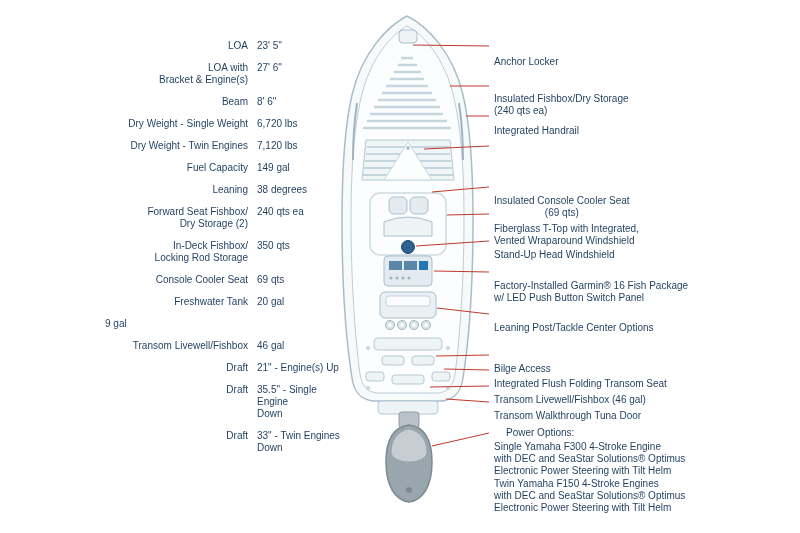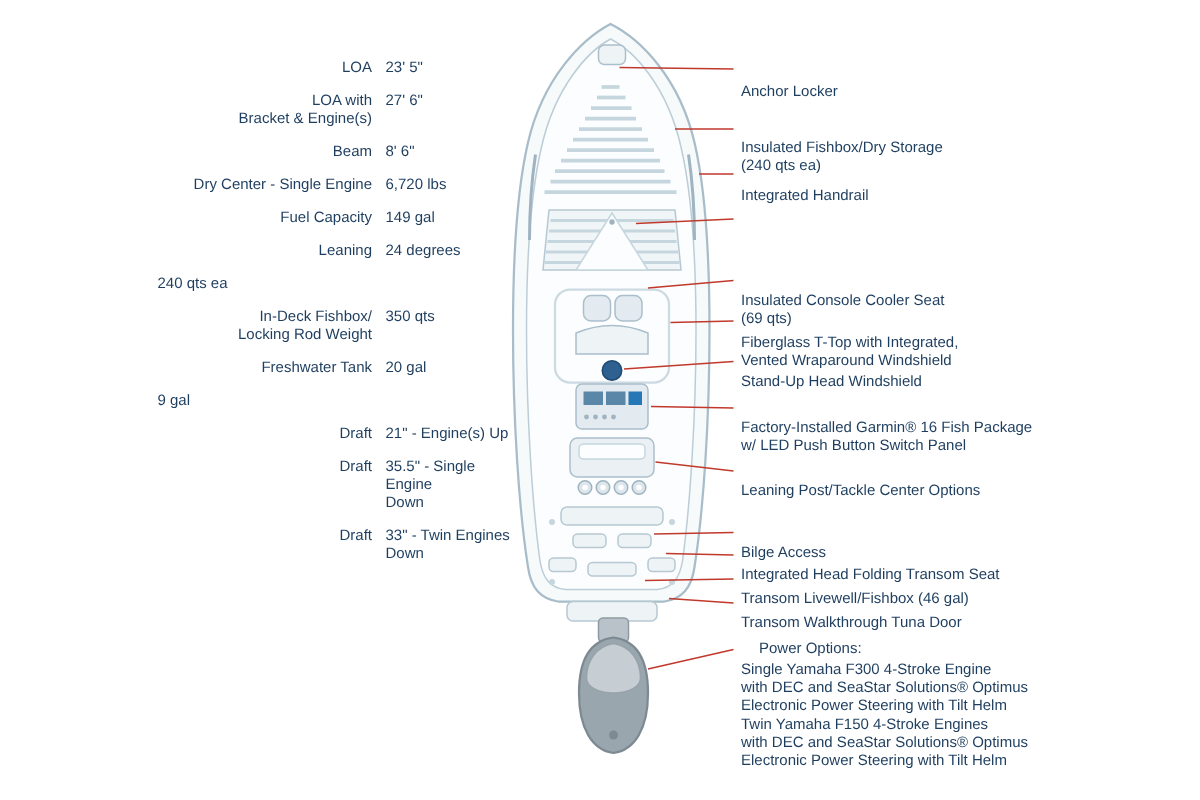--- a/index.html
+++ b/index.html
@@ -149,45 +149,59 @@
       <div class="spec-row">
         <span class="spec-label">LOA with
 Bracket &amp; Engine(s)</span>
         <span class="spec-value">27' 6"</span>
       </div>
       <div class="spec-row">
         <span class="spec-label">Beam</span>
         <span class="spec-value">8' 6"</span>
       </div>
       <div class="spec-row">
-        <span class="spec-label">Dry Center - Single Engine</span>
+        <span class="spec-label">Dry Weight - Single Weight</span>
         <span class="spec-value">6,720 lbs</span>
+      </div>
+      <div class="spec-row">
+        <span class="spec-label">Dry Weight - Twin Engines</span>
+        <span class="spec-value">7,120 lbs</span>
       </div>
       <div class="spec-row">
         <span class="spec-label">Fuel Capacity</span>
         <span class="spec-value">149 gal</span>
       </div>
       <div class="spec-row">
         <span class="spec-label">Leaning</span>
-        <span class="spec-value">24 degrees</span>
-      </div>
-      <div class="spec-row">
+        <span class="spec-value">38 degrees</span>
+      </div>
+      <div class="spec-row">
+        <span class="spec-label">Forward Seat Fishbox/
+Dry Storage (2)</span>
         <span class="spec-value">240 qts ea</span>
       </div>
       <div class="spec-row">
         <span class="spec-label">In-Deck Fishbox/
-Locking Rod Weight</span>
+Locking Rod Storage</span>
         <span class="spec-value">350 qts</span>
+      </div>
+      <div class="spec-row">
+        <span class="spec-label">Console Cooler Seat</span>
+        <span class="spec-value">69 qts</span>
       </div>
       <div class="spec-row">
         <span class="spec-label">Freshwater Tank</span>
         <span class="spec-value">20 gal</span>
       </div>
       <div class="spec-row">
         <span class="spec-value">9 gal</span>
+      </div>
+      <div class="spec-row">
+        <span class="spec-label">Transom Livewell/Fishbox</span>
+        <span class="spec-value">46 gal</span>
       </div>
       <div class="spec-row">
         <span class="spec-label">Draft</span>
         <span class="spec-value">21" - Engine(s) Up</span>
       </div>
       <div class="spec-row">
         <span class="spec-label">Draft</span>
         <span class="spec-value">35.5" - Single Engine
 Down</span>
       </div>
@@ -196,30 +210,30 @@
         <span class="spec-value">33" - Twin Engines
 Down</span>
       </div>
     </div>
 
   <div class="callouts">
       <div class="callout" style="top: 42px;">Anchor Locker</div>
       <div class="callout" style="top: 79px;">Insulated Fishbox/Dry Storage
 (240 qts ea)</div>
       <div class="callout" style="top: 111px;">Integrated Handrail</div>
-      <div class="callout" style="top: 181px;">Insulated Console Cooler Seat
+      <div class="callout" style="top: 181px; text-align: center;">Insulated Console Cooler Seat
 (69 qts)</div>
       <div class="callout" style="top: 209px;">Fiberglass T-Top with Integrated,
 Vented Wraparound Windshield</div>
       <div class="callout" style="top: 235px;">Stand-Up Head Windshield</div>
       <div class="callout" style="top: 266px;">Factory-Installed Garmin® 16 Fish Package
 w/ LED Push Button Switch Panel</div>
       <div class="callout" style="top: 308px; text-align: center;">Leaning Post/Tackle Center Options</div>
       <div class="callout" style="top: 349px;">Bilge Access</div>
-      <div class="callout" style="top: 364px;">Integrated Head Folding Transom Seat</div>
+      <div class="callout" style="top: 364px;">Integrated Flush Folding Transom Seat</div>
       <div class="callout" style="top: 380px;">Transom Livewell/Fishbox (46 gal)</div>
       <div class="callout" style="top: 396px;">Transom Walkthrough Tuna Door</div>
     </div>
 
   <div class="power">
     <p class="power-heading">Power Options:</p>
     <p class="power-option">Single Yamaha F300 4-Stroke Engine
 with DEC and SeaStar Solutions® Optimus
 Electronic Power Steering with Tilt Helm</p>
     <p class="power-option">Twin Yamaha F150 4-Stroke Engines

